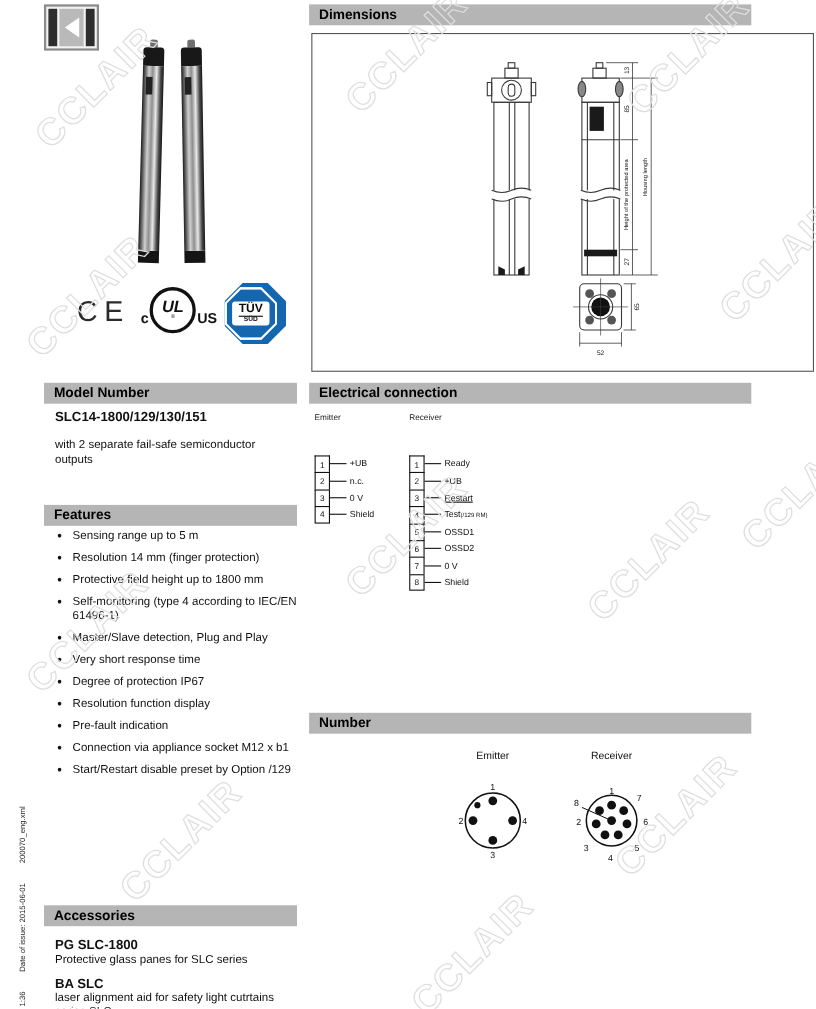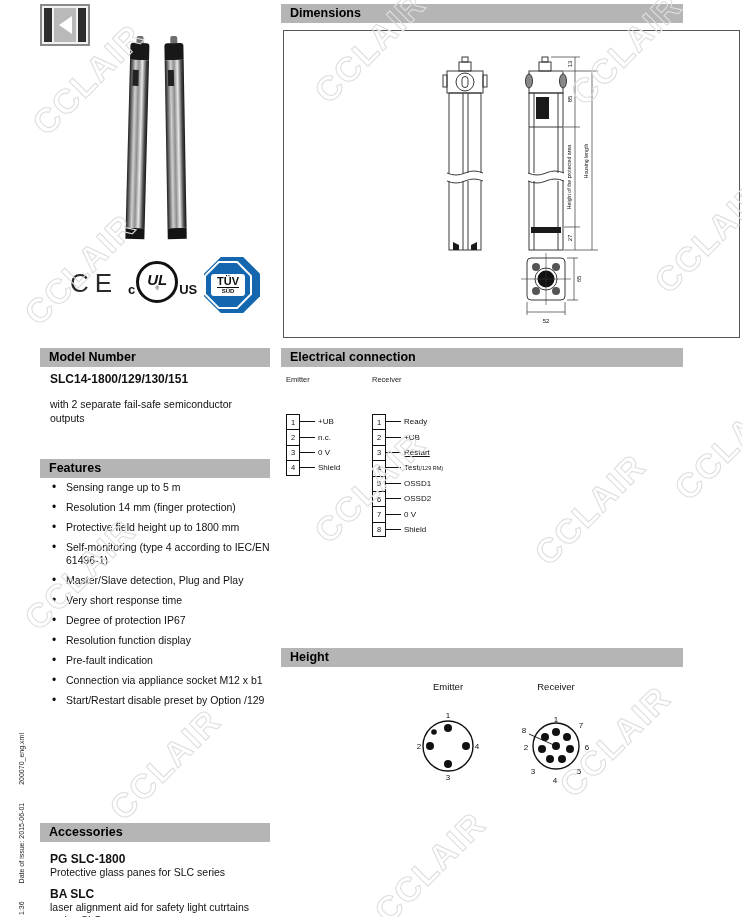--- a/index.html
+++ b/index.html
@@ -327,21 +327,21 @@
     <div class="pinline"></div>
     <div class="pinlabel">0 V</div>
   </div>
   <div class="pinrow last">
     <div class="pincell">8</div>
     <div class="pinline"></div>
     <div class="pinlabel">Shield</div>
   </div>
 </div>
 
-<div class="bar right-col" style="top:648px;">Height</div>
+<div class="bar right-col" style="top:648px;">Number</div>
 <svg class="abs" style="left:398px;top:676px;" width="220" height="120" viewBox="0 0 220 120">
   <text x="50" y="14" font-size="9.5" text-anchor="middle" fill="#111">Emitter</text>
   <text x="158" y="14" font-size="9.5" text-anchor="middle" fill="#111">Receiver</text>
 
   <g>
     <circle cx="50" cy="70" r="25" fill="none" stroke="#111" stroke-width="1.4"></circle>
     <circle cx="50" cy="52" r="4" fill="#111"></circle>
     <circle cx="32" cy="70" r="4" fill="#111"></circle>
     <circle cx="68" cy="70" r="4" fill="#111"></circle>
     <circle cx="50" cy="88" r="4" fill="#111"></circle>

